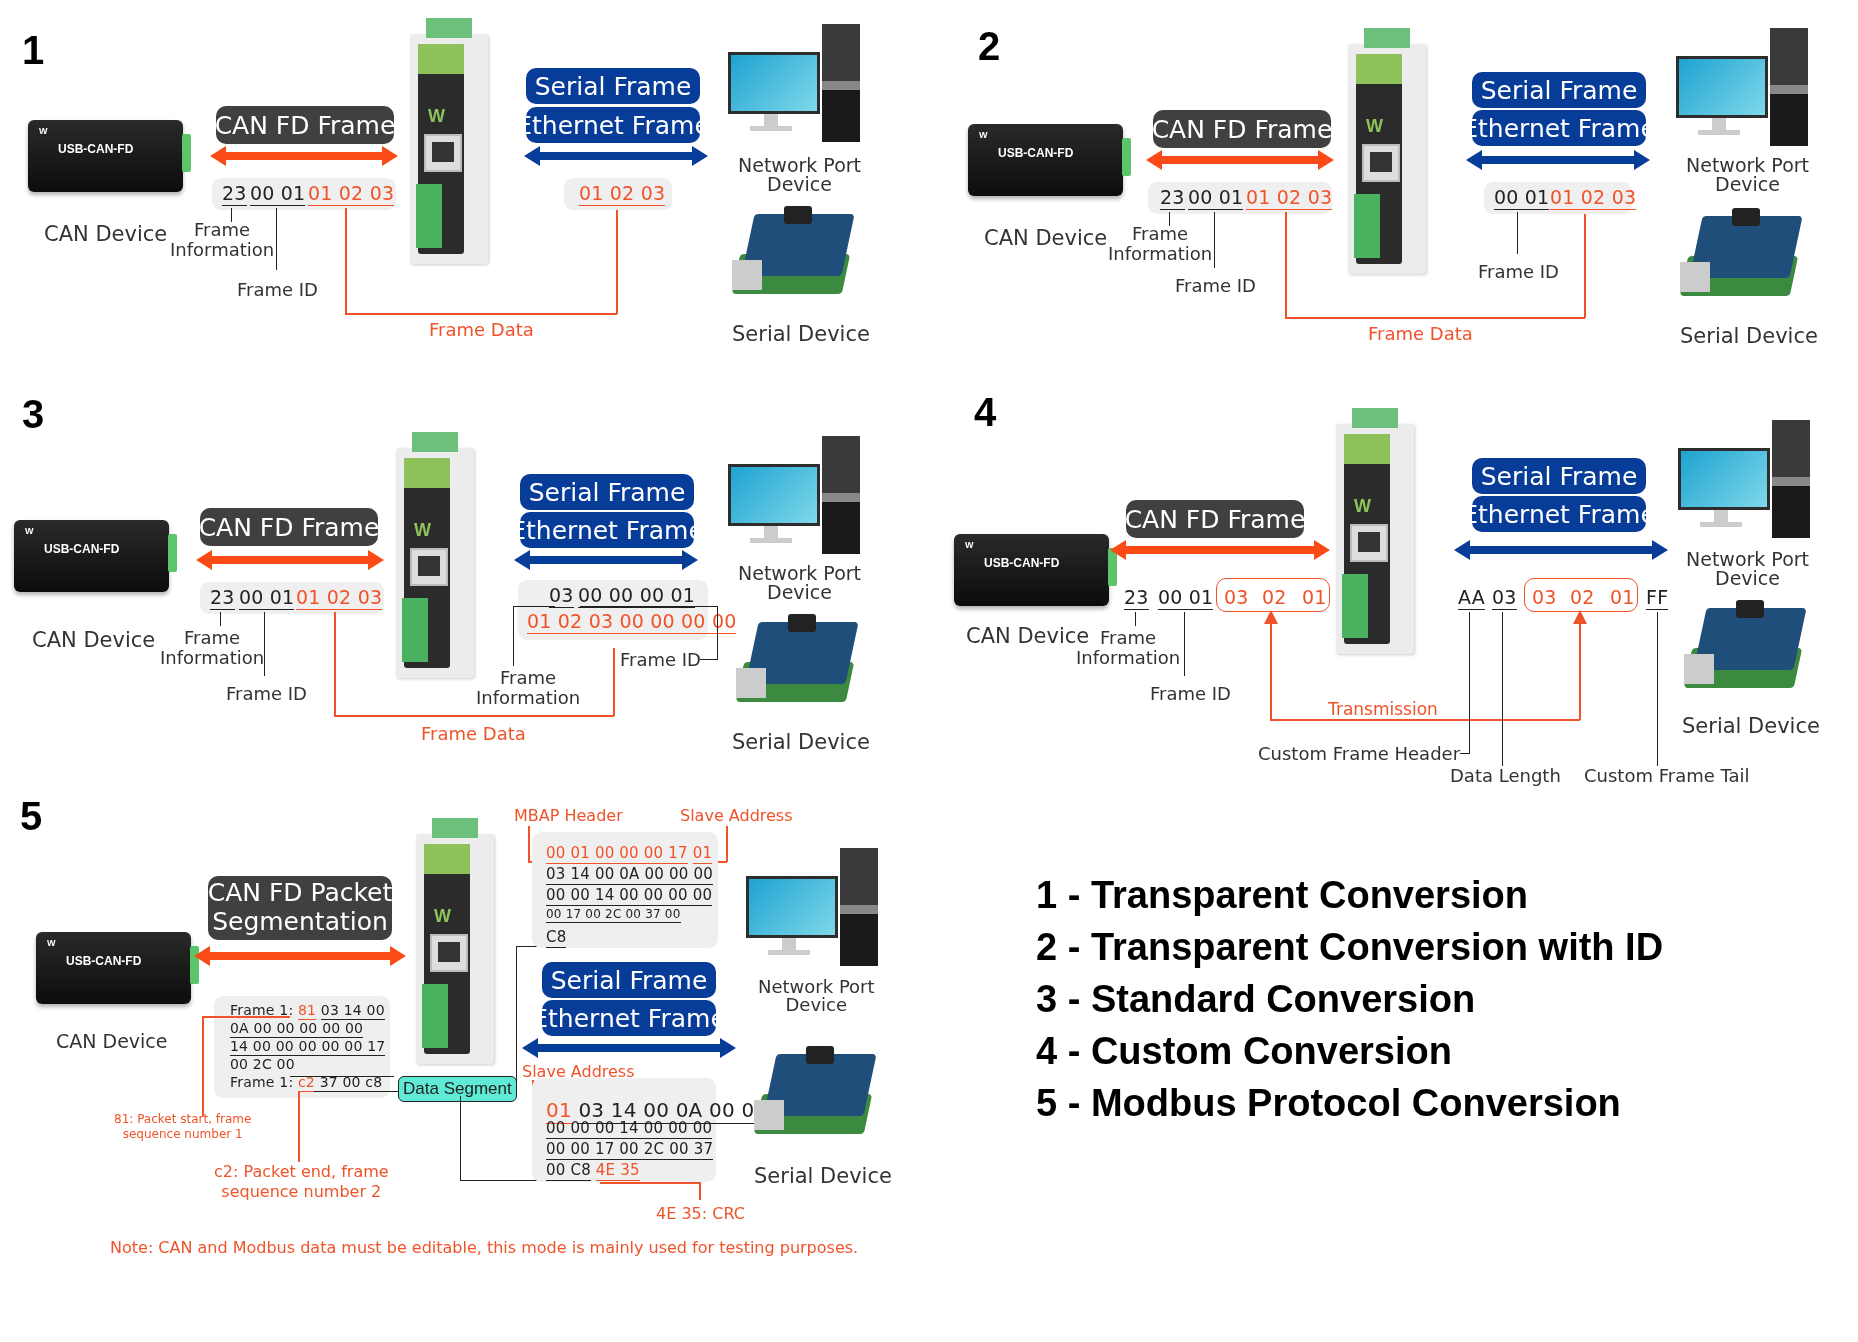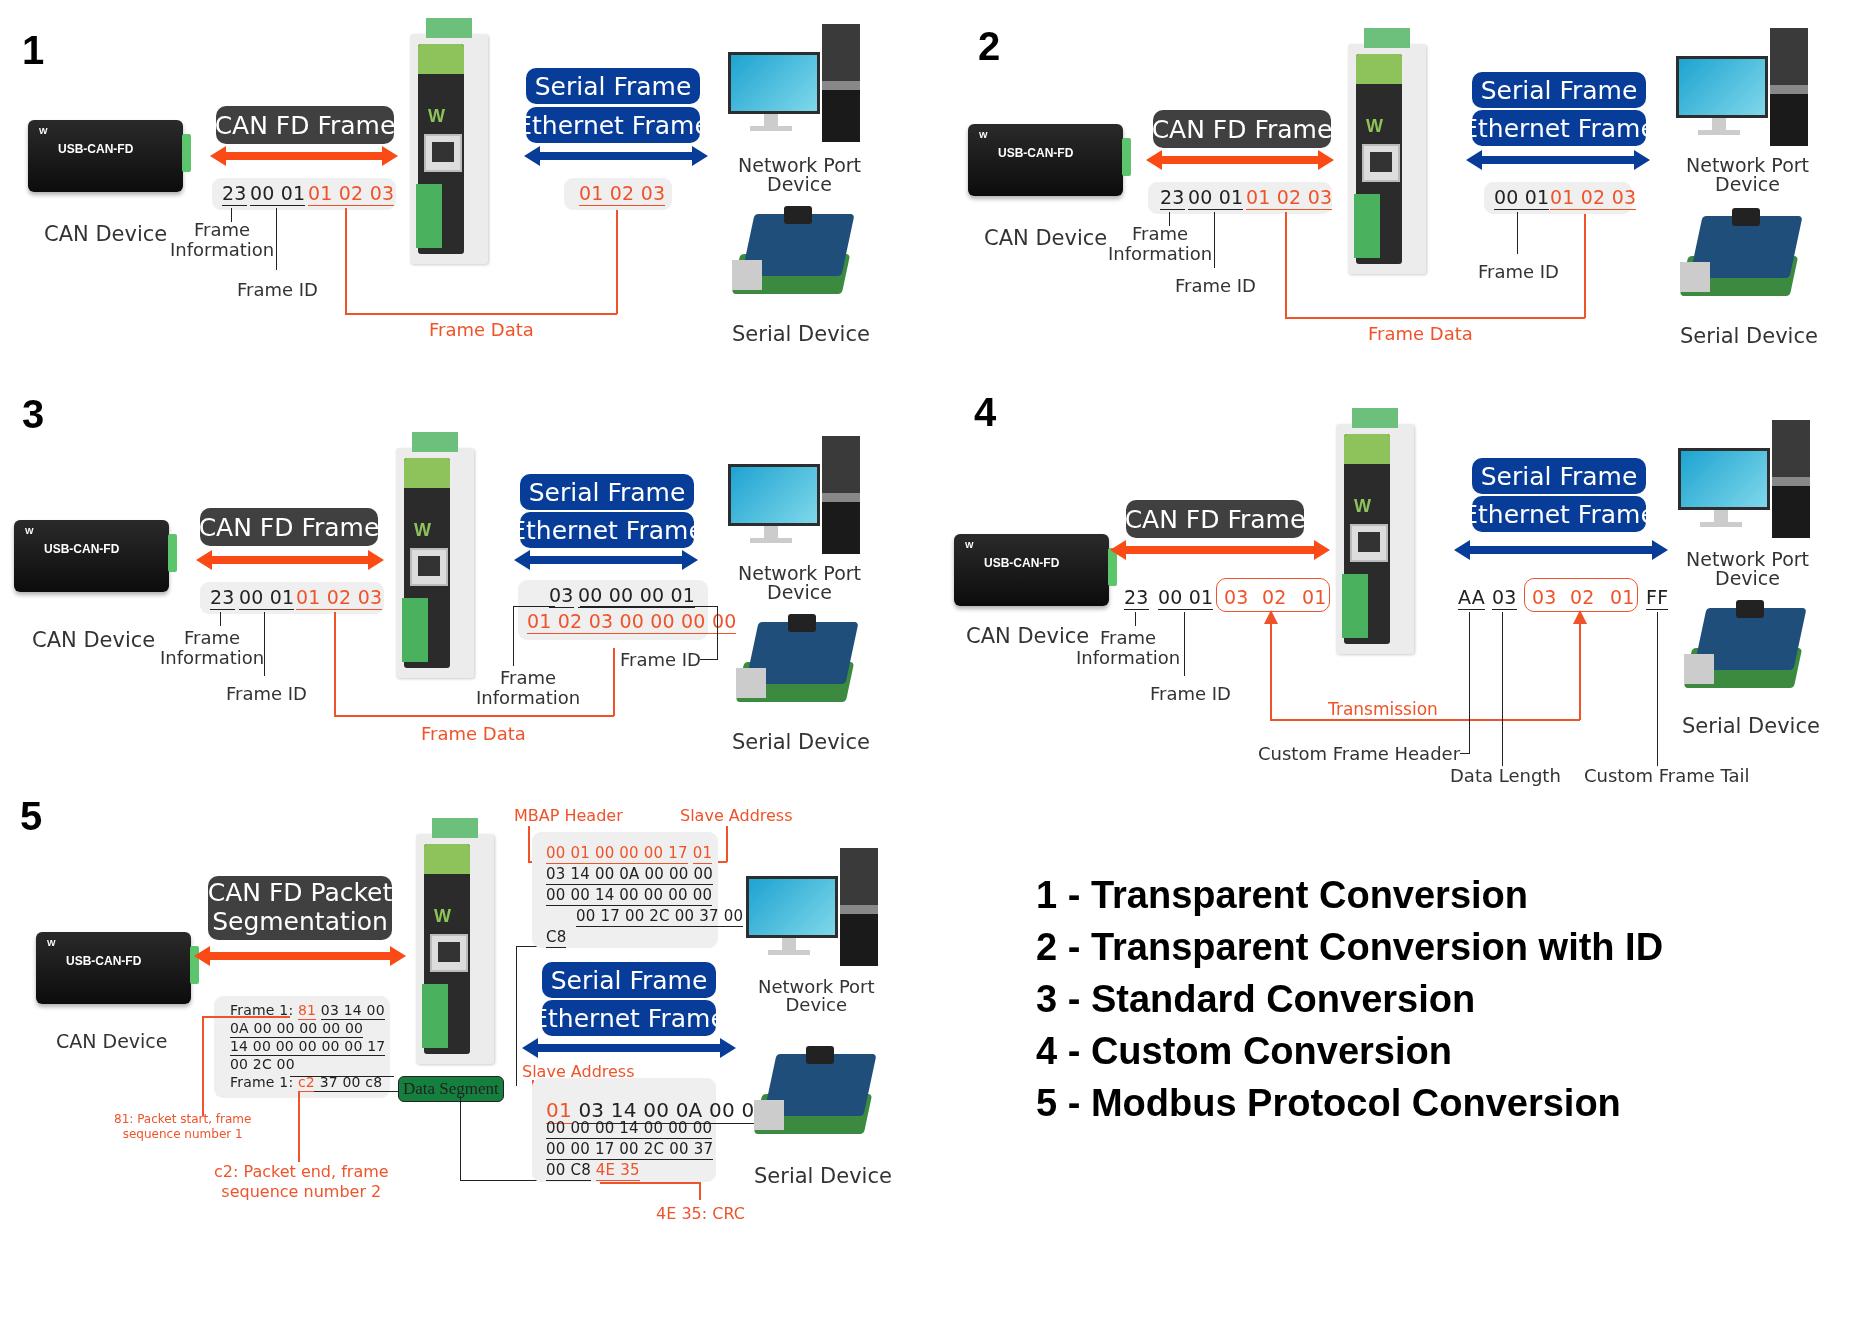--- a/index.html
+++ b/index.html
@@ -35,21 +35,21 @@
   .pc{position:absolute;}
   .pc .mon{position:absolute;left:0;top:28px;width:86px;height:56px;background:linear-gradient(135deg,#1ea3d1,#7fd8ea);border:3px solid #2d2d2d;}
   .pc .stand{position:absolute;left:36px;top:90px;width:14px;height:14px;background:#ccc;}
   .pc .base{position:absolute;left:22px;top:102px;width:42px;height:5px;background:#ccc;}
   .pc .tower{position:absolute;left:94px;top:0;width:38px;height:118px;background:linear-gradient(#3a3a3a 0 48%,#888 48% 56%,#1a1a1a 56%);}
   .sdev{position:absolute;width:130px;height:95px;}
   .sdev .board{position:absolute;left:22px;top:8px;width:100px;height:62px;background:#1f4e7a;transform:skewX(-12deg);border-radius:4px;}
   .sdev .pi{position:absolute;left:10px;top:48px;width:110px;height:40px;background:#3c8a3f;transform:skewX(-12deg);border-radius:4px;}
   .sdev .usb{position:absolute;left:6px;top:54px;width:30px;height:30px;background:#ccc;}
   .sdev .db9{position:absolute;left:58px;top:0;width:28px;height:18px;background:#222;border-radius:3px;}
-  .dsbox{position:absolute;border:1.5px solid #222;border-radius:6px;background:#15803d;font-size:17px;padding:2px 4px;font-family:Liberation Serif, serif;white-space:nowrap;}
+  .dsbox{position:absolute;border:1.5px solid #222;border-radius:6px;background:#5eead4;font-size:17px;padding:2px 4px;font-family:Liberation Sans, sans-serif;white-space:nowrap;}
   .rbox{position:absolute;border:1.5px solid #f0532a;border-radius:10px;}
 </style>
 </head>
 <body>
 
 <div>
   <div class="panel-num" style="left:22px;top:28px;">1</div>
 
   <div class="candev" style="left:28px;top:120px;">
     <span class="logo">W</span>
@@ -390,21 +390,21 @@
   <div class="note" style="left:680px;top:806px;font-size:16px;">Slave Address</div>
   <div class="rline" style="left:528px;top:826px;width:1.5px;height:36px;"></div>
   <div class="rline" style="left:528px;top:861px;width:148px;height:1.5px;"></div>
   <div class="rline" style="left:726px;top:826px;width:1.5px;height:36px;"></div>
   <div class="rline" style="left:680px;top:861px;width:47px;height:1.5px;"></div>
 
   <div class="hexbox" style="left:532px;top:832px;width:186px;height:116px;"></div>
   <div class="hex" style="left:546px;top:844px;font-size:15px;"><span class="red ul r">00 01 00 00 00 17</span> <span class="red ul r">01</span></div>
   <div class="hex ul" style="left:546px;top:865px;font-size:15px;">03 14 00 0A 00 00 00</div>
   <div class="hex ul" style="left:546px;top:886px;font-size:15px;">00 00 14 00 00 00 00</div>
-  <div class="hex ul" style="left:576px;top:907px;font-size:15px;">00 17 00 2C 00 37 00</div>
+  <div class="hex ul" style="left:546px;top:907px;font-size:12px;">00 17 00 2C 00 37 00</div>
   <div class="hex ul" style="left:546px;top:928px;font-size:15px;">C8</div>
 
   <div class="pill blue" style="left:542px;top:962px;width:174px;height:36px;">Serial Frame</div>
   <div class="pill blue" style="left:542px;top:1000px;width:174px;height:36px;">Ethernet Frame</div>
   <svg class="arrow" style="left:522px;top:1038px;" width="214" height="20">
       <polygon points="0,10 16,0 16,6 198,6 198,0 214,10 198,20 198,14 16,14 16,20" fill="#073c98"></polygon>
     </svg>
 
   <div class="note" style="left:522px;top:1062px;font-size:16px;">Slave Address</div>
   <div class="rline" style="left:532px;top:1080px;width:1.5px;height:32px;"></div>
@@ -428,21 +428,21 @@
     </div>
   <div class="dlabel" style="left:758px;top:978px;font-size:18px;"><span>Network Port</span><br><span>Device</span></div>
   <div class="sdev" style="left:748px;top:1046px;">
       <div class="pi"></div>
       <div class="board"></div>
       <div class="usb"></div>
       <div class="db9"></div>
     </div>
   <div class="dlabel" style="left:754px;top:1166px;">Serial Device</div>
 
-  <div class="note" style="left:110px;top:1238px;width:710px;"><br></div>
+  <div class="note" style="left:110px;top:1238px;width:710px;"><span>Note: CAN and Modbus data must be editable, this mode is mainly used for testing purposes.</span><br></div>
 </div>
 
 <div>
   <div class="legend-line" style="left:1036px;top:874px;">1 - Transparent Conversion</div>
   <div class="legend-line" style="left:1036px;top:926px;">2 - Transparent Conversion with ID</div>
   <div class="legend-line" style="left:1036px;top:978px;">3 - Standard Conversion</div>
   <div class="legend-line" style="left:1036px;top:1030px;">4 - Custom Conversion</div>
   <div class="legend-line" style="left:1036px;top:1082px;">5 - Modbus Protocol Conversion</div>
 </div>
 

